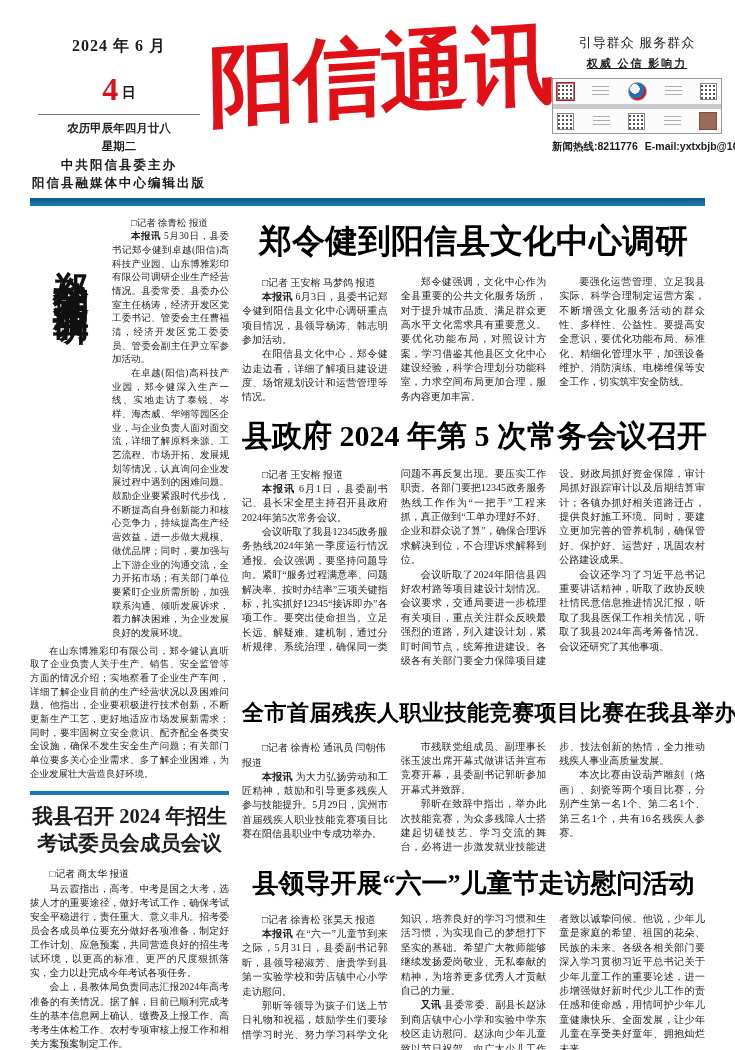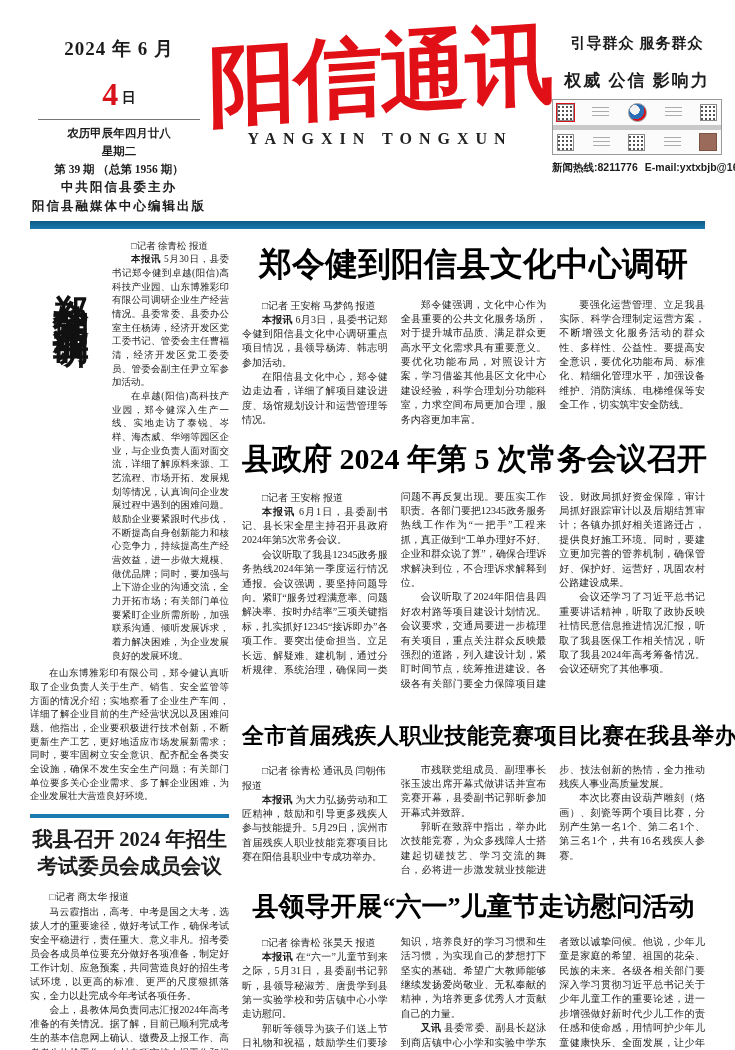--- a/index.html
+++ b/index.html
@@ -6,36 +6,36 @@
   .page{
     width:735px;height:1050px;box-sizing:border-box;overflow:hidden;
     margin:0 auto;background:#ffffff;
     padding:24px 30px 0 30px;
     font-family:"Liberation Serif","DejaVu Serif",serif;
     color:#1c1c1c;
   }
   
   .hdr{display:flex;align-items:stretch;}
   .hdr-date{width:178px;text-align:center;padding-top:12px;flex-shrink:0;}
-  .hdr-date .d1{font-size:19px;font-weight:bold;letter-spacing:1px;}
+  .hdr-date .d1{font-size:16px;font-weight:bold;letter-spacing:1px;}
   .hdr-date .d2{font-size:14px;font-weight:bold;margin-top:14px;}
   .hdr-date .d2 .big4{color:#d8121a;font-size:32px;font-weight:bold;font-family:"Liberation Serif",serif;vertical-align:-3px;}
   .hdr-date hr{border:none;border-top:1.5px solid #777;margin:6px 8px 5px 8px;}
   .hdr-date .d3{font-size:11.5px;font-weight:bold;line-height:1.55;}
   .hdr-date .d4{font-size:12.5px;font-weight:bold;line-height:1.5;letter-spacing:2px;}
   .hdr-mast{flex:1;text-align:center;position:relative;padding-top:6px;}
   .mast-cal{
     font-size:88px;line-height:1.05;font-weight:bold;color:#e01016;
     transform:rotate(-4deg) skewX(-3deg);letter-spacing:-2px;
     font-family:"Liberation Serif",serif;white-space:nowrap;
   }
   .mast-pinyin{font-size:16px;letter-spacing:7px;color:#222;margin-top:8px;font-weight:bold;}
   .hdr-right{width:170px;flex-shrink:0;padding-top:10px;text-align:center;}
-  .slogan1{font-size:15px;font-weight:bold;font-family:"Liberation Sans","DejaVu Sans",sans-serif;letter-spacing:1px;}
-  .slogan2{font-size:17px;font-weight:bold;margin-top:16px;letter-spacing:2px;}
+  .slogan1{font-size:13px;font-weight:normal;font-family:"Liberation Sans","DejaVu Sans",sans-serif;letter-spacing:1px;}
+  .slogan2{font-size:11px;font-weight:bold;margin-top:4px;letter-spacing:2px;text-decoration:underline;}
   .qr-panel{border:1px solid #9a9a9a;margin:7px 0 6px 0;background:#fbfbfb;padding:3px 4px;}
   .qr-row{display:flex;align-items:center;justify-content:space-between;}
   .qr-sep{height:5px;background:#c9c9c9;margin:3px -4px;}
   .qr{width:15px;height:15px;background-image:
       repeating-linear-gradient(0deg,#2e2e2e 0 2px,#ffffff 2px 4px),
       repeating-linear-gradient(90deg,#2e2e2e 0 2px,#ffffff 2px 4px);
       background-blend-mode:screen;border:1px solid #888;}
   .qr.red{outline:1.5px solid #d8121a;}
   .qr-lbl{width:17px;height:11px;background:repeating-linear-gradient(#adadad 0 1.5px,transparent 1.5px 4px);}
   .logo-circle{width:17px;height:17px;border-radius:50%;background:radial-gradient(circle at 35% 35%,#f3f3f3 30%,#2a6db4 31% 60%,#d8121a 61%);border:1px solid #999;}
@@ -80,28 +80,26 @@
 
     <div class="hdr-date">
       <div class="d1">2024 年 6 月</div>
       <div class="d2">
         <span class="big4">4</span>
         <span>日</span>
       </div>
       <hr>
       <div class="d3">农历甲辰年四月廿八</div>
       <div class="d3">星期二</div>
-      <div class="d3">第 39 期 （总第 1956 期）</div>
       <div class="d4">中共阳信县委主办</div>
       <div class="d4">阳信县融媒体中心编辑出版</div>
     </div>
 
     <div class="hdr-mast">
       <div class="mast-cal">阳信通讯</div>
-      <div class="mast-pinyin">YANGXIN  TONGXUN</div>
     </div>
 
     <div class="hdr-right">
       <div class="slogan1">引导群众 服务群众</div>
       <div class="slogan2">权威 公信 影响力</div>
       <div class="qr-panel">
         <div class="qr-row">
           <div class="qr red"></div>
           <div class="qr-lbl"></div>
           <div class="logo-circle"></div>

